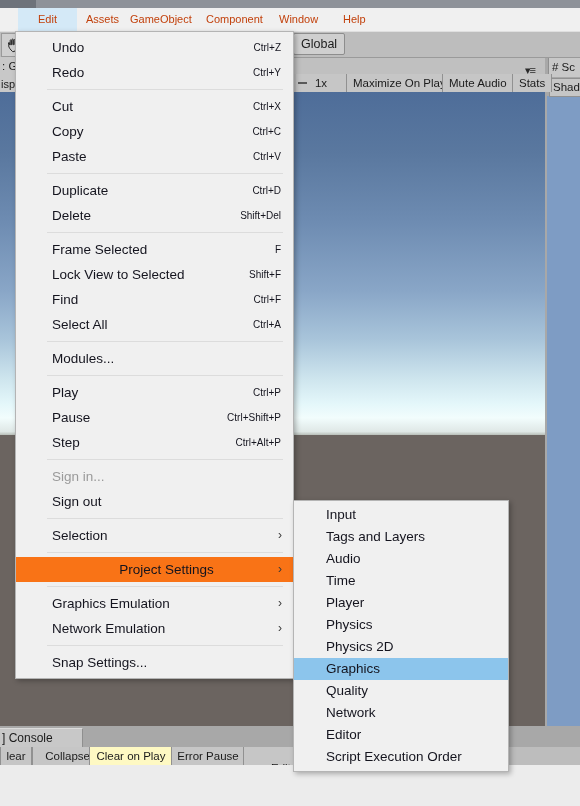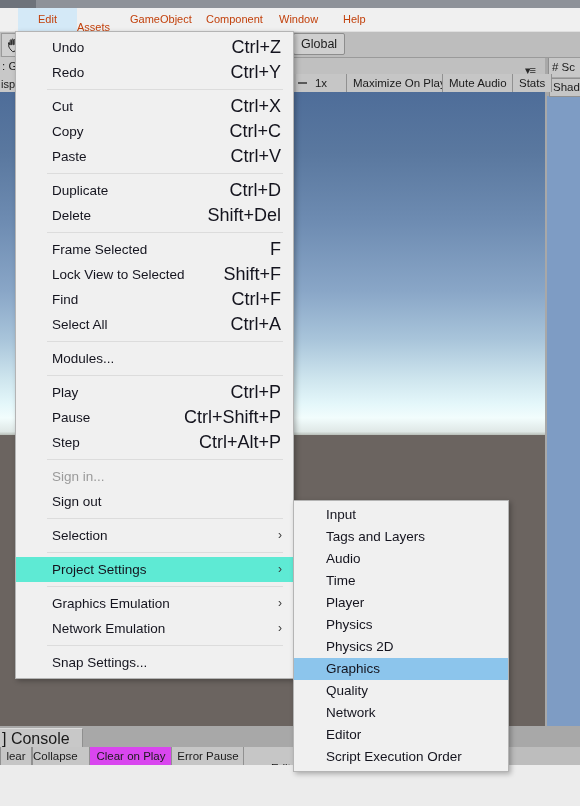--- a/index.html
+++ b/index.html
@@ -241,21 +241,21 @@
     width: 580px; height: 80px;
     background: #a8a8a8;
   }
   .console-tab {
     position: absolute;
     left: 0; top: 728px;
     width: 80px; height: 19px;
     background: #c8c8c8;
     border-top: 1px solid #dcdcdc;
     border-right: 1px solid #8f8f8f;
-    font-size: 16px;
+    font-size: 12px;
     line-height: 19px;
     color: #1a1a1a;
     padding-left: 2px;
     overflow: hidden;
     white-space: nowrap;
   }
   .console-toolbar {
     position: absolute;
     left: 0; top: 747px;
     width: 580px; height: 18px;
@@ -268,21 +268,21 @@
     line-height: 18px;
     padding: 0 5px;
     font-size: 11.5px;
     color: #1b1b1b;
     background: #c6c6c6;
     border-left: 1px solid #919191;
     border-right: 1px solid #919191;
     white-space: nowrap;
   }
   .cbtn.on {
-    background: #d946ef;
+    background: #fef9c3;
   }
   .console-body {
     position: absolute;
     left: 0; top: 765px;
     width: 580px; height: 41px;
     background: #ececec;
   }
 
   
   #edit-menu {
@@ -301,27 +301,28 @@
     line-height: 25px;
     padding-left: 36px;
     padding-right: 12px;
     font-size: 13.5px;
     color: #14141e;
     white-space: nowrap;
     cursor: default;
   }
   .mi.disabled { color: #9a9a9a; }
   .mi.sel {
-    background: #5eead4;
+    background: #f97316;
+    text-align: center;
   }
   .mi .shortcut {
     position: absolute;
     right: 12px;
     top: 0;
-    font-size: 18px;
+    font-size: 10px;
     color: #14141e;
   }
   .mi .arrow {
     position: absolute;
     right: 11px;
     top: 0;
     font-size: 12px;
     color: #3a3a3a;
   }
   .msep {
@@ -393,30 +394,30 @@
 </div>
 <div class="btn-global">Global</div>
 
 <div class="left-panel-tab">: G</div>
 <div class="left-panel-sub">isp</div>
 
 <div id="console-dock"></div>
 <div class="console-tab">] Console</div>
 <div class="console-toolbar"></div>
 <div class="cbtn" id="cb0" style="left: 0px; width: 30px; padding: 0px; text-align: center;">lear</div>
-<div class="cbtn" id="cb1" style="left: 32px; width: 57px; padding: 0px; text-align: left;">Collapse</div>
+<div class="cbtn" id="cb1" style="left: 32px; width: 57px; padding: 0px; text-align: right;">Collapse</div>
 <div class="cbtn on" id="cb2" style="left: 89px; width: 82px; padding: 0px; text-align: center;">Clear on Play</div>
 <div class="cbtn" id="cb3" style="left: 171px; width: 72px; padding: 0px; text-align: center;">Error Pause</div>
 <div class="cbtn" id="cb4" style="left: 243px; width: 54px; padding: 12px; text-align: right;">Editor ▾</div>
 <div class="console-body"></div>
 
 <div id="menubar">
     <div class="menubar-item" style="left: 0px;">le</div>
     <div class="menubar-item active" style="left: 18px;">Edit</div>
-    <div class="menubar-item" style="left: 57px; margin-top: 8px;">Assets</div>
+    <div class="menubar-item" style="left: 66px;">Assets</div>
     <div class="menubar-item" style="left: 110px;">GameObject</div>
     <div class="menubar-item" style="left: 186px;">Component</div>
     <div class="menubar-item" style="left: 259px;">Window</div>
     <div class="menubar-item" style="left: 323px;">Help</div>
   </div>
 
 <div id="edit-menu">
     <div class="mi"><span>Undo</span><span class="shortcut">Ctrl+Z</span></div>
     <div class="mi"><span>Redo</span><span class="shortcut">Ctrl+Y</span></div>
     <div class="msep"></div>

